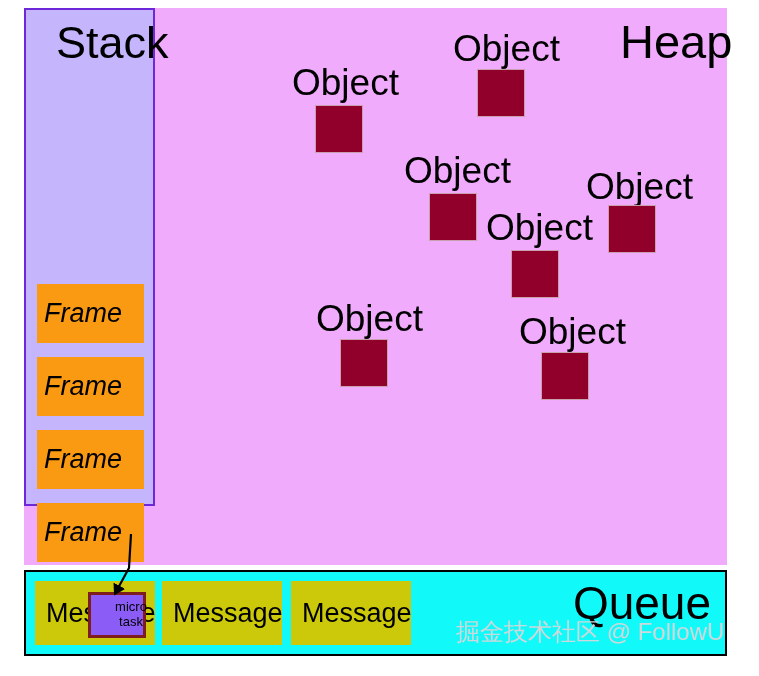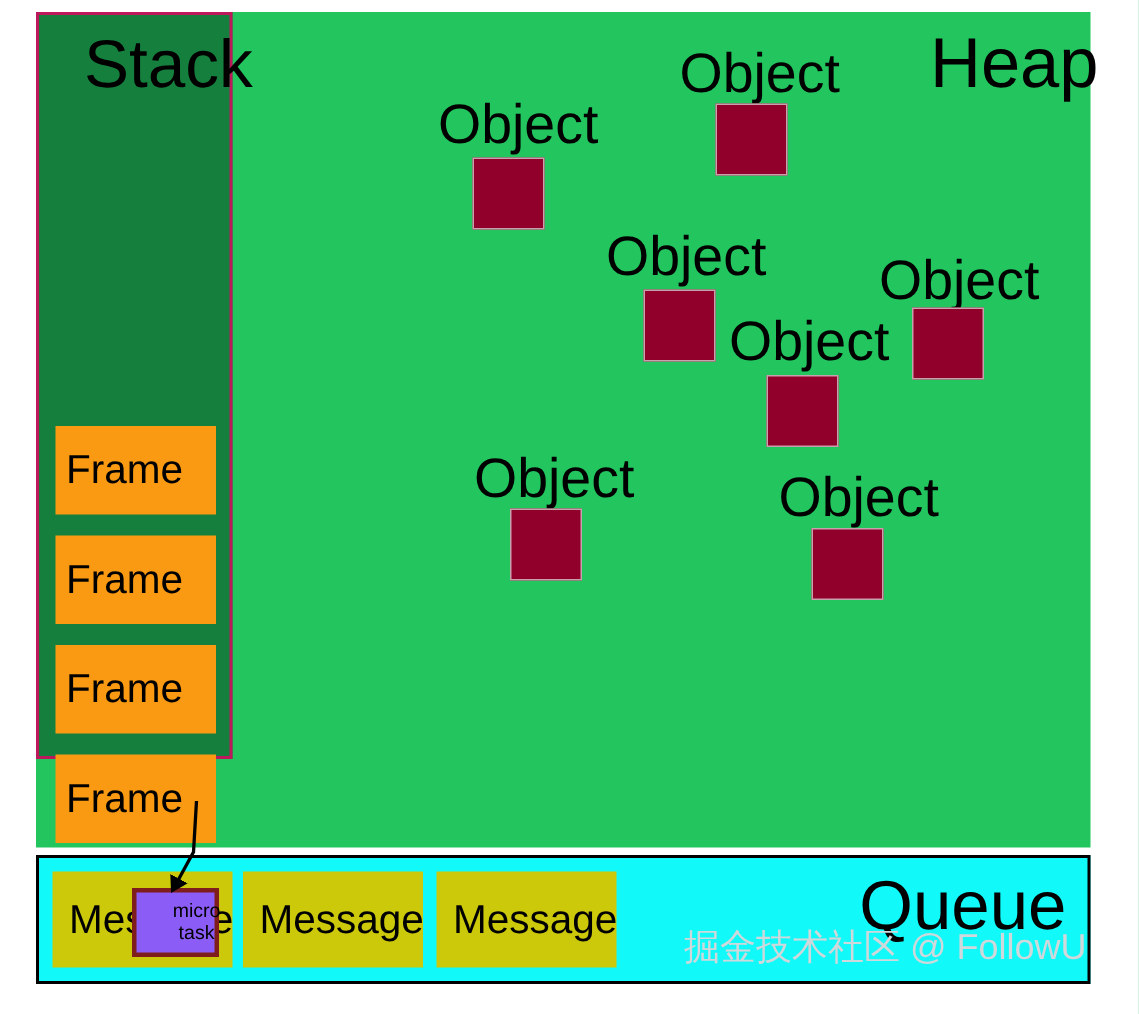--- a/index.html
+++ b/index.html
@@ -16,42 +16,42 @@
     overflow: hidden;
   }
 
   
   #heap-region {
     position: absolute;
     left: 24px;
     top: 8px;
     width: 703px;
     height: 557px;
-    background: #22c55e;
+    background: #f0abfc;
     box-sizing: border-box;
   }
   #heap-label {
     position: absolute;
     left: 596px;
     top: 10px;
     font-size: 47px;
     line-height: 1;
     color: #000000;
     white-space: nowrap;
   }
 
   
   #stack-panel {
     position: absolute;
     left: 24px;
     top: 8px;
     width: 131px;
     height: 498px;
-    background: #15803d;
-    border: 2px solid #be185d;
+    background: #c4b5fd;
+    border: 2px solid #6d28d9;
     box-sizing: border-box;
   }
   #stack-label {
     position: absolute;
     left: 30px;
     top: 10px;
     font-size: 45px;
     line-height: 1;
     color: #000000;
     white-space: nowrap;
@@ -64,20 +64,21 @@
     background: #f99a12;
     box-sizing: border-box;
     display: flex;
     align-items: center;
     padding-left: 7px;
   }
   .frame-box span {
     font-size: 27px;
     color: #000000;
     line-height: 1;
+    font-style: italic;
   }
 
   
   .heap-object {
     position: absolute;
   }
   .heap-object .obj-label {
     position: absolute;
     left: 0;
     top: 0;

